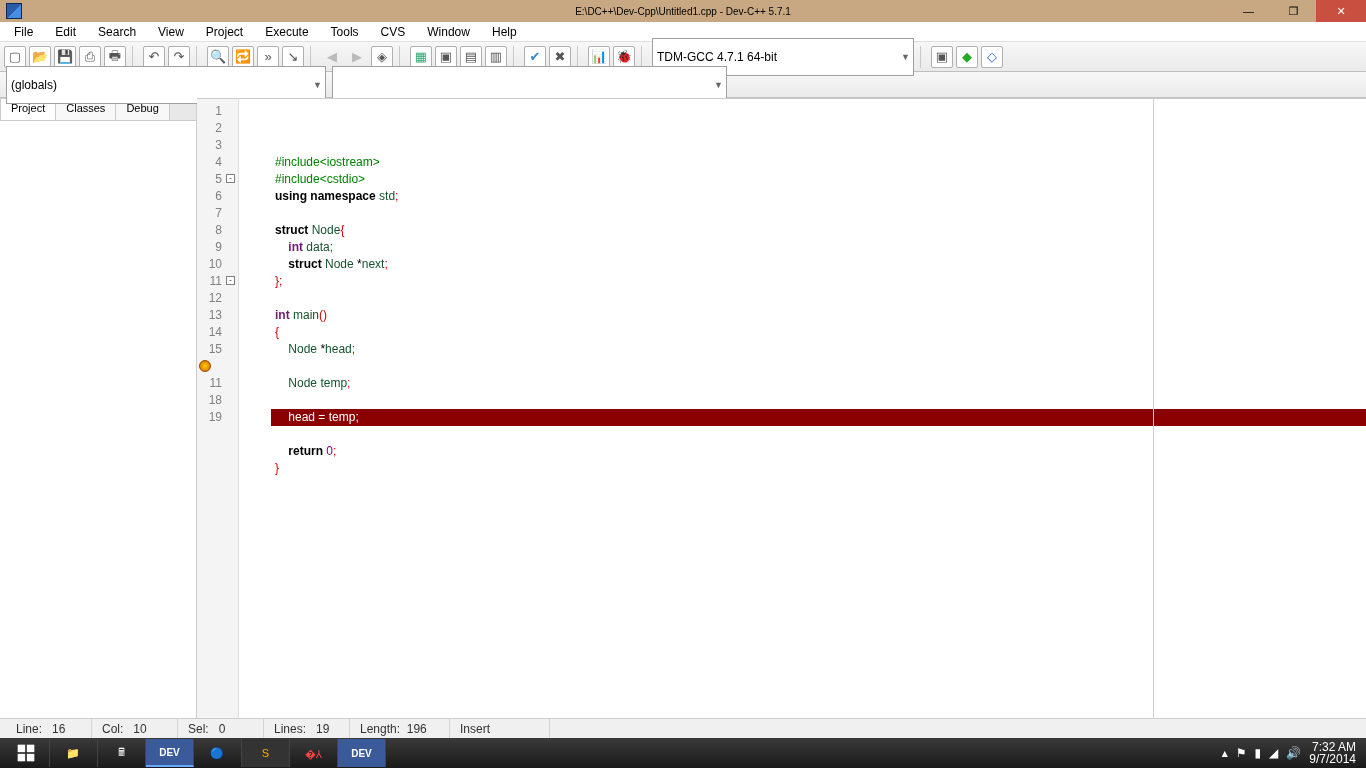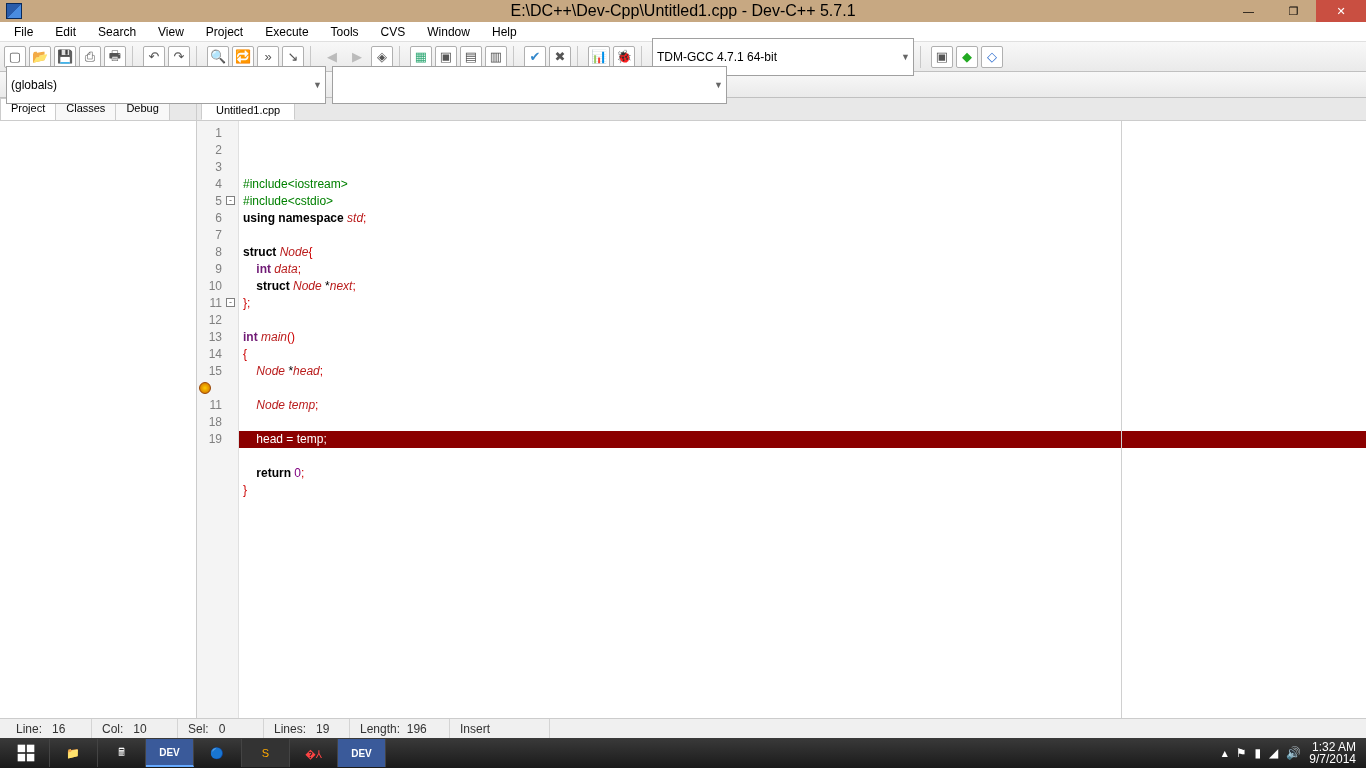--- a/index.html
+++ b/index.html
@@ -1,19 +1,19 @@
 <!DOCTYPE html>
 <html><head>
 <meta charset="utf-8">
 <style>
 * { margin: 0; padding: 0; box-sizing: border-box; font-family: "Segoe UI", Tahoma, sans-serif; font-size: 12px; }
 html, body { width: 1366px; height: 768px; overflow: hidden; background: #d6b897; }
 .titlebar { height: 22px; background: #c7a882; display: flex; align-items: center; color: #000; position: relative; }
 .titlebar .app-icon { width: 16px; height: 16px; background: linear-gradient(135deg,#2a5caa 0 50%,#4a8ce0 50%); margin: 0 6px; border:1px solid #0a2a5a;}
-.titlebar .title { position:absolute; left:50%; transform:translateX(-50%); font-size:16px; }
+.titlebar .title { position:absolute; left:50%; transform:translateX(-50%); font-size:10px; }
 .titlebar .win-controls { margin-left: auto; display: flex; height: 100%; }
 .titlebar .win-btn { width: 45px; height: 22px; display:flex; align-items:center; justify-content:center; color:#000; font-family: Arial; font-size:11px;}
 .titlebar .win-btn.close { background: #c94f41; color:#fff; width:50px;}
 .menubar { height: 20px; background: #fff; display:flex; align-items:center; gap:2px; padding: 0 4px; border-bottom:1px solid #e0e0e0;}
 .menubar span { padding: 2px 10px; cursor:default;}
 .toolbar { height: 30px; background: linear-gradient(#f8f8f8,#eaeaea); display:flex; align-items:center; padding: 2px 4px; gap:3px; border-bottom:1px solid #c0c0c0;}
 .tb-btn { width:22px; height:22px; border:1px solid transparent; display:flex; align-items:center; justify-content:center; font-size:13px; color:#555; border-radius:2px;}
 .tb-btn.b { border:1px solid #b0b0b0; background:#fff;}
 .tb-sep { width:5px; height:22px; border-left:1px solid #c8c8c8; margin:0 3px;}
 .tb-combo { height:38px; border:1px solid #a0a0a0; background:#fff; display:flex; align-items:center; padding: 0 4px; font-family:Consolas,monospace; font-size:11px; position:relative;}
@@ -25,30 +25,30 @@
 .side-tab { padding:3px 10px; border:1px solid #ccc; border-bottom:none; background:#f8f8f8; margin-right:-1px; font-size:11px;}
 .side-tab.active { background:#fff; border-top:1px solid #ccc;}
 .side-body { flex:1; background:#fff; border-top:1px solid #ccc;}
 .editor-area { flex:1; display:flex; flex-direction:column; background:#fff;}
 .editor-tabs { height:22px; background:#e8e8e8; display:flex; align-items:flex-end; padding-left:4px;}
 .editor-tab { padding:3px 14px; background:#fff; border:1px solid #ccc; border-bottom:1px solid #fff; font-size:11px; border-radius:3px 3px 0 0;}
 .editor-body { flex:1; display:flex; background:#fff; border-top:1px solid #ccc; position:relative; overflow:hidden;}
 .gutter { width:42px; background:#f4f4f4; border-right:1px solid #e0e0e0; text-align:right; padding:4px 2px 0 0; color:#808080; font-family:Consolas,monospace; font-size:13px; line-height:17px;}
 .gutter div { padding-right:14px; position:relative;}
 .fold { position:absolute; right:1px; top:3px; width:9px; height:9px; border:1px solid #808080; font-size:9px; line-height:7px; text-align:center; color:#606060; background:#fff;}
-.code { flex:1; font-family:Consolas,monospace; font-size:13px; line-height:17px; padding:4px 0 0 4px; white-space:pre; position:relative;}
+.code { flex:1; font-family:Consolas,monospace; font-size:13px; line-height:17px; padding:4px 0 0 4px; white-space:pre; position:relative;margin-left:32px;}
 .code .line { height:17px; }
 .err-line { background:#8b0000; color:#fff; margin-left:-4px; padding-left:4px; width:calc(100% + 4px);}
 .hl-green { color:#008000;}
 .hl-kw { color:#000; font-weight:bold;}
 .hl-type { color:#701a75; font-weight:bold;}
 .hl-brace { color:#cc0000;}
 .hl-num { color:#800080;}
 .hl-op { color:#000;}
-.hl-id { color:#b91c1c;font-style:italic;}
+.hl-id { color:#14532d;}
 .divider-v { position:absolute; top:0; bottom:0; left:882px; width:1px; background:#d0d0d0;}
 .err-gut { position:absolute; left:2px; width:12px; height:12px; background:radial-gradient(#ffcc00,#cc6600); border-radius:50%; border:1px solid #994400;}
 .statusbar { height:20px; background:#f0f0f0; border-top:1px solid #ccc; display:flex; align-items:center; font-size:11px; color:#333; padding:0 6px; gap:0;}
 .statusbar .cell { padding:0 10px; border-right:1px solid #d4d4d4; height:100%; display:flex; align-items:center;}
 .taskbar { height:30px; background:linear-gradient(#3a3a3a,#1a1a1a); display:flex; align-items:center; padding:0 2px;}
 .task-item { width:48px; height:28px; display:flex; align-items:center; justify-content:center; color:#fff; border-right:1px solid #444; font-size:11px;}
 .task-item.active { background:rgba(255,255,255,0.15); border-bottom:2px solid #6af;}
 .task-item svg { width:20px; height:20px;}
 .tray { margin-left:auto; display:flex; align-items:center; color:#fff; font-size:11px; gap:8px; padding-right:8px;}
 .tray .clock { text-align:right; line-height:12px;}
@@ -133,23 +133,20 @@
 <div class="main">
   <div class="side-panel">
     <div class="side-tabs" id="side-tabs">
         <div class="side-tab active">Project</div>
         <div class="side-tab">Classes</div>
         <div class="side-tab">Debug</div>
       </div>
     <div class="side-body"></div>
   </div>
   <div class="editor-area">
-    <div class="editor-tabs">
-      <div class="editor-tab">Untitled1.cpp</div>
-    </div>
     <div class="editor-body">
       <div class="gutter" id="gutter">
           <div>1</div>
           <div>2</div>
           <div>3</div>
           <div>4</div>
           <div>5<span class="fold">-</span></div>
           <div>6</div>
           <div>7</div>
           <div>8</div>
@@ -199,17 +196,17 @@
   <div class="task-item" style="background:#333;color:#fa0">S</div>
   <div class="task-item" style="color:#f44">�⅄</div>
   <div class="task-item" style="background:#3a5a9a;font-weight:bold;font-size:10px">DEV</div>
   <div class="tray">
     <span>▴</span>
     <span>⚑</span>
     <span>▮</span>
     <span>◢</span>
     <span>🔊</span>
     <div class="clock">
-      <div>1:32 AM</div>
+      <div>7:32 AM</div>
       <div>9/7/2014</div>
     </div>
   </div>
 </div>
 
 </body></html>

